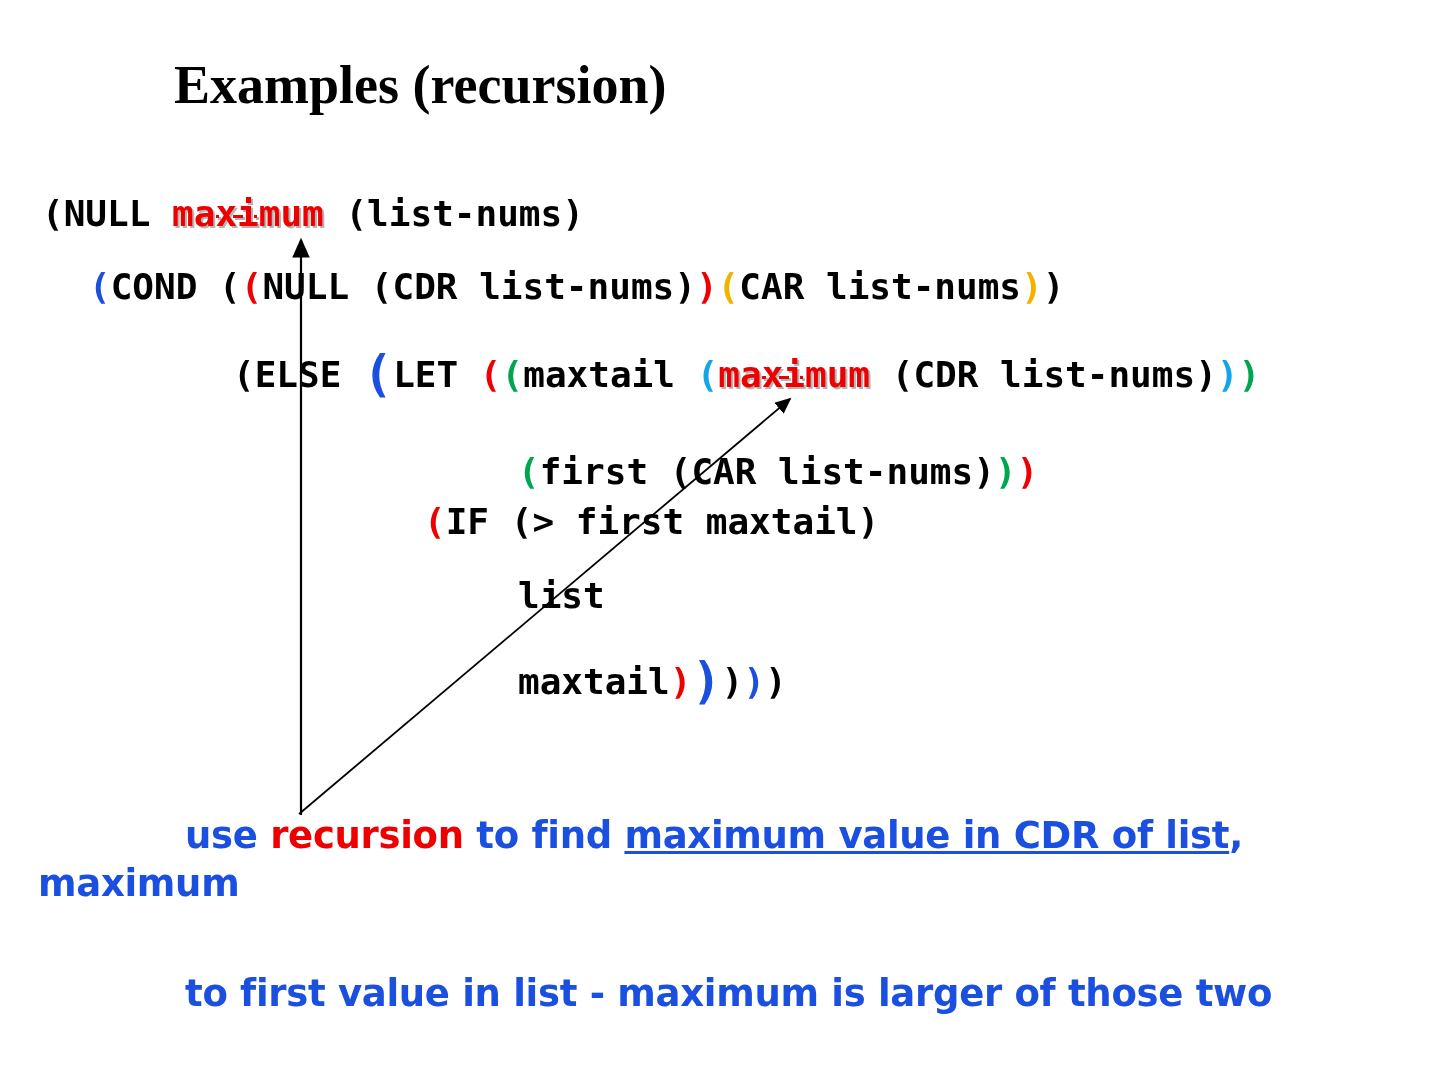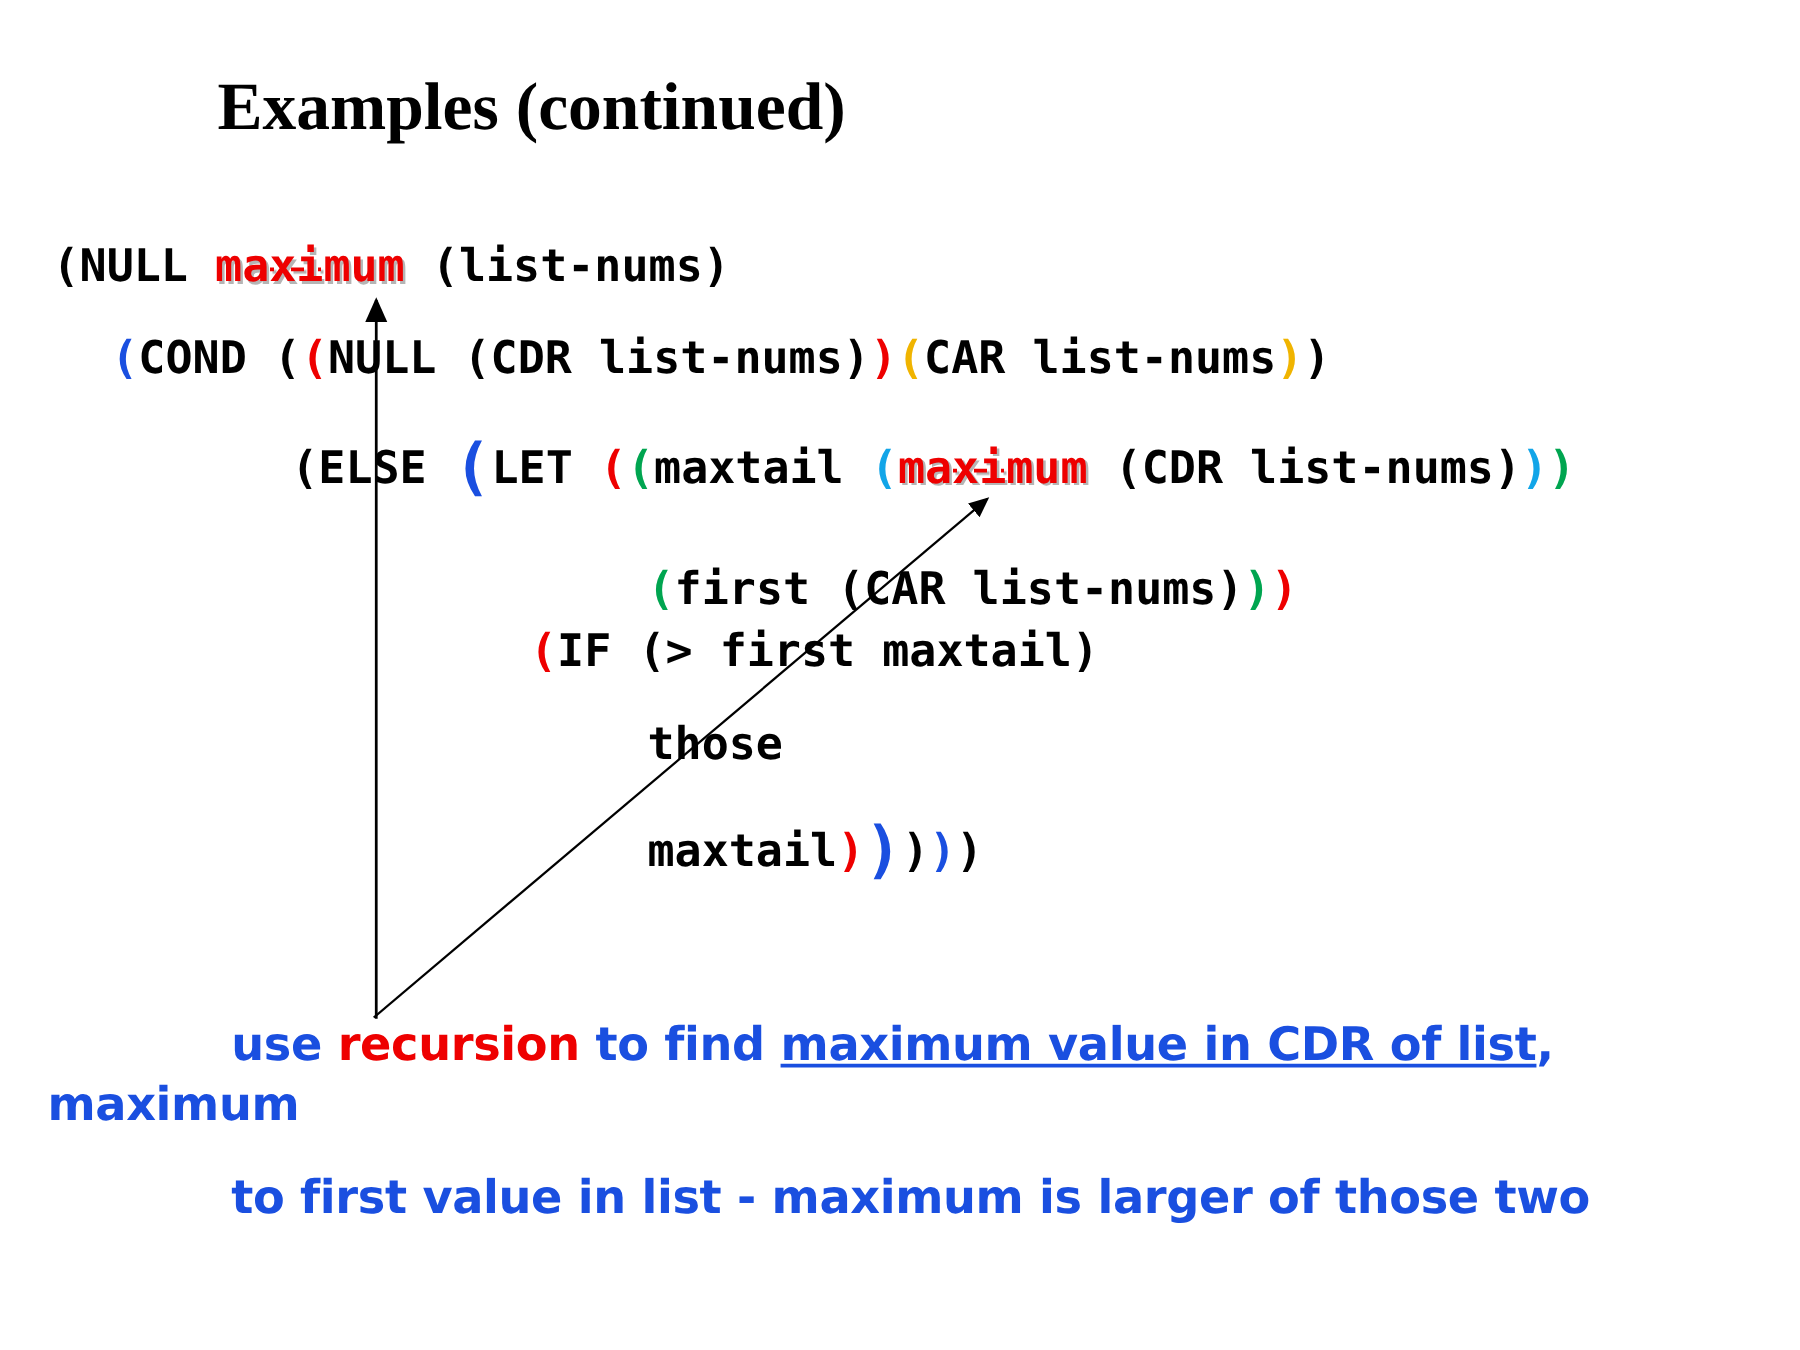--- a/index.html
+++ b/index.html
@@ -86,37 +86,37 @@
     text-decoration: underline;
     text-decoration-thickness: 3px;
     text-underline-offset: 3px;
   }
 </style>
 </head>
 <body>
 
 <div id="slide">
 
-  <div id="title">Examples (continued)</div>
+  <div id="title">Examples (recursion)</div>
 
   <div class="code-line" style="left:42px;  top:192px;"><span class="tok" style="color: rgb(0, 0, 0);">(NULL </span><span class="tok hl" style="color: rgb(238, 0, 0);">maximum</span><span class="tok" style="color: rgb(0, 0, 0);"> (list-nums)</span></div>
   <div class="code-line" style="left:89px;  top:265px;"><span class="tok" style="color: rgb(26, 79, 224);">(</span><span class="tok" style="color: rgb(0, 0, 0);">COND (</span><span class="tok" style="color: rgb(238, 0, 0);">(</span><span class="tok" style="color: rgb(0, 0, 0);">NULL (CDR list-nums)</span><span class="tok" style="color: rgb(238, 0, 0);">)</span><span class="tok" style="color: rgb(240, 180, 0);">(</span><span class="tok" style="color: rgb(0, 0, 0);">CAR list-nums</span><span class="tok" style="color: rgb(240, 180, 0);">)</span><span class="tok" style="color: rgb(0, 0, 0);">)</span></div>
   <div class="code-line" style="left:233px; top:353px;"><span class="tok" style="color: rgb(0, 0, 0);">(ELSE </span><span class="tok big-paren" style="color: rgb(26, 79, 224);">(</span><span class="tok" style="color: rgb(0, 0, 0);">LET </span><span class="tok" style="color: rgb(238, 0, 0);">(</span><span class="tok" style="color: rgb(0, 165, 80);">(</span><span class="tok" style="color: rgb(0, 0, 0);">maxtail </span><span class="tok" style="color: rgb(18, 165, 232);">(</span><span class="tok hl" style="color: rgb(238, 0, 0);">maximum</span><span class="tok" style="color: rgb(0, 0, 0);"> (CDR list-nums)</span><span class="tok" style="color: rgb(18, 165, 232);">)</span><span class="tok" style="color: rgb(0, 165, 80);">)</span></div>
   <div class="code-line" style="left:518px; top:430px;margin-top:20px;"><span class="tok" style="color: rgb(0, 165, 80);">(</span><span class="tok" style="color: rgb(0, 0, 0);">first (CAR list-nums)</span><span class="tok" style="color: rgb(0, 165, 80);">)</span><span class="tok" style="color: rgb(238, 0, 0);">)</span></div>
   <div class="code-line" style="left:424px; top:500px;"><span class="tok" style="color: rgb(238, 0, 0);">(</span><span class="tok" style="color: rgb(0, 0, 0);">IF (&gt; first maxtail)</span></div>
-  <div class="code-line" style="left:518px; top:574px;"><span class="tok" style="color: rgb(0, 0, 0);">those</span></div>
+  <div class="code-line" style="left:518px; top:574px;"><span class="tok" style="color: rgb(0, 0, 0);">list</span></div>
   <div class="code-line" style="left:518px; top:660px;"><span class="tok" style="color: rgb(0, 0, 0);">maxtail</span><span class="tok" style="color: rgb(238, 0, 0);">)</span><span class="tok big-paren" style="color: rgb(26, 79, 224);">)</span><span class="tok" style="color: rgb(0, 0, 0);">)</span><span class="tok" style="color: rgb(26, 79, 224);">)</span><span class="tok" style="color: rgb(0, 0, 0);">)</span></div>
 
   <svg id="arrows" viewBox="0 0 1440 1080">
     <defs>
       <marker id="ah" markerWidth="10" markerHeight="10" refX="8" refY="4" orient="auto" markerUnits="strokeWidth">
         <path d="M0,0 L9,4 L0,8 z" fill="#000000"></path>
       </marker>
     </defs>
     <line x1="301" y1="815" x2="301" y2="240" stroke="#000000" stroke-width="2.2" marker-end="url(#ah)"></line>
     <line x1="299" y1="814" x2="790" y2="399" stroke="#000000" stroke-width="1.8" marker-end="url(#ah)"></line>
   </svg>
 
   <div class="caption" style="left:185px; top:812px; width:1240px;"><span class="tok" style="color: rgb(26, 79, 224);">use </span><span class="tok" style="color: rgb(238, 0, 0);">recursion</span><span class="tok" style="color: rgb(26, 79, 224);"> to find </span><span class="tok cap-ul" style="color: rgb(26, 79, 224);">maximum value in CDR of list</span><span class="tok" style="color: rgb(26, 79, 224);">,</span></div>
   <div class="caption" style="left:38px;  top:860px;"><span class="tok" style="color: rgb(26, 79, 224);">maximum</span></div>
-  <div class="caption" style="left:185px; top:934px;"><span class="tok" style="color: rgb(26, 79, 224);">to first value in list - maximum is larger of those two</span></div>
+  <div class="caption" style="left:185px; top:970px;"><span class="tok" style="color: rgb(26, 79, 224);">to first value in list - maximum is larger of those two</span></div>
 
 </div>
 
 </body></html>

